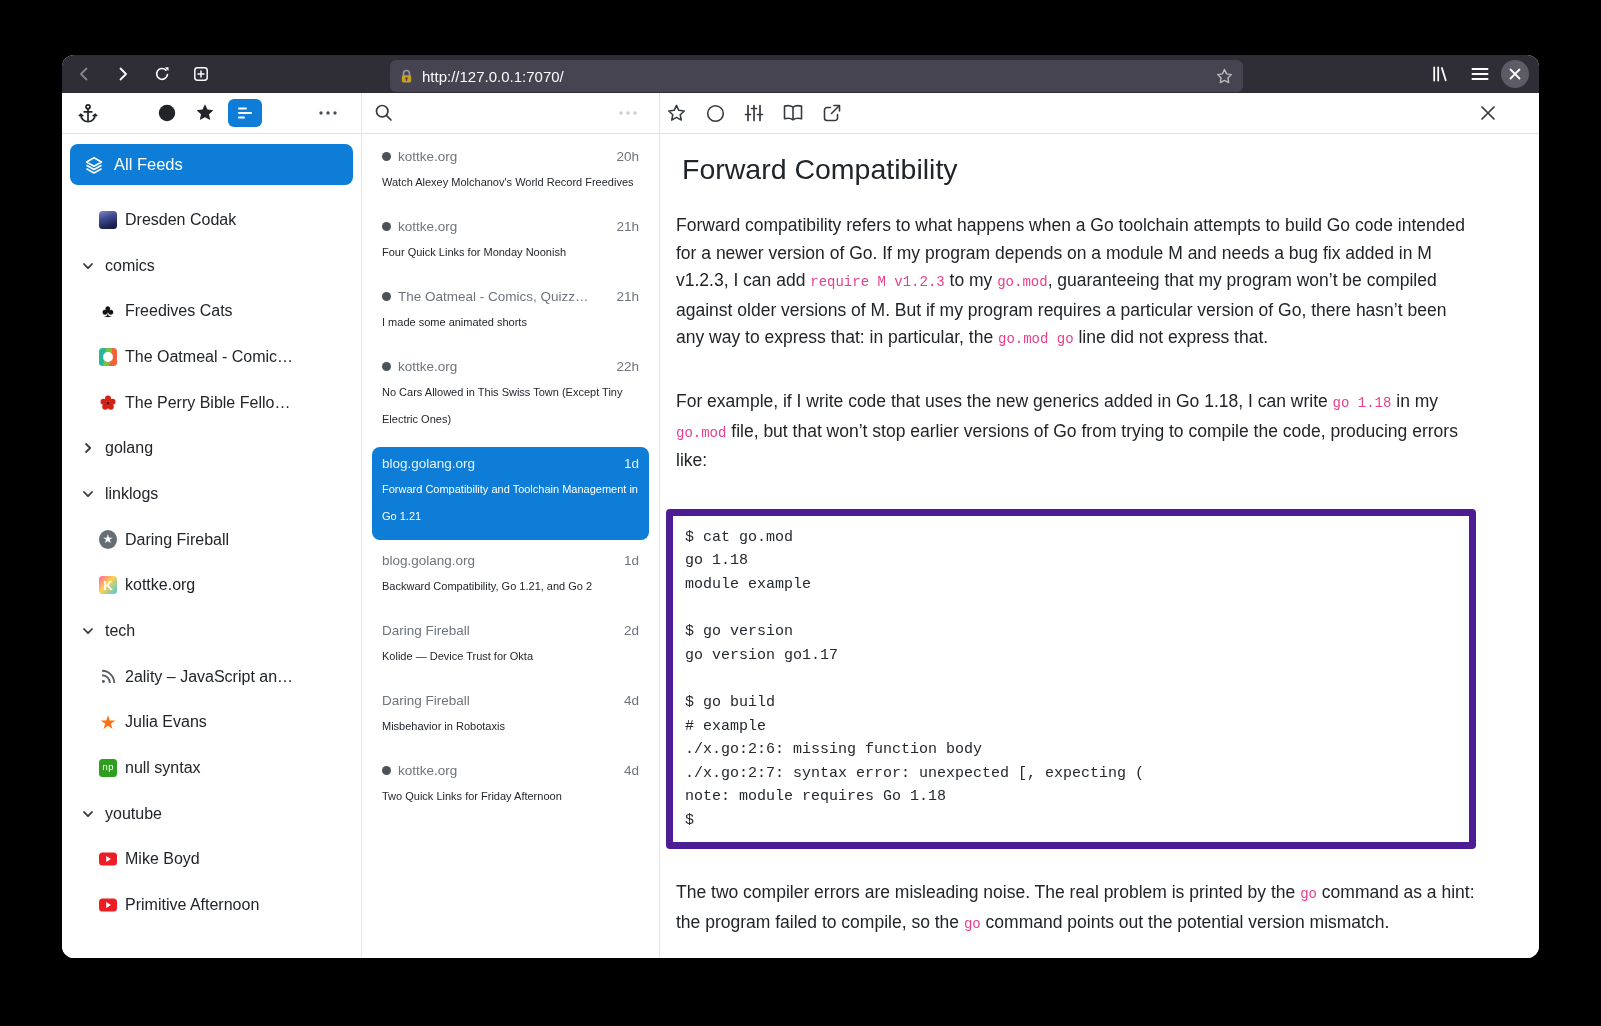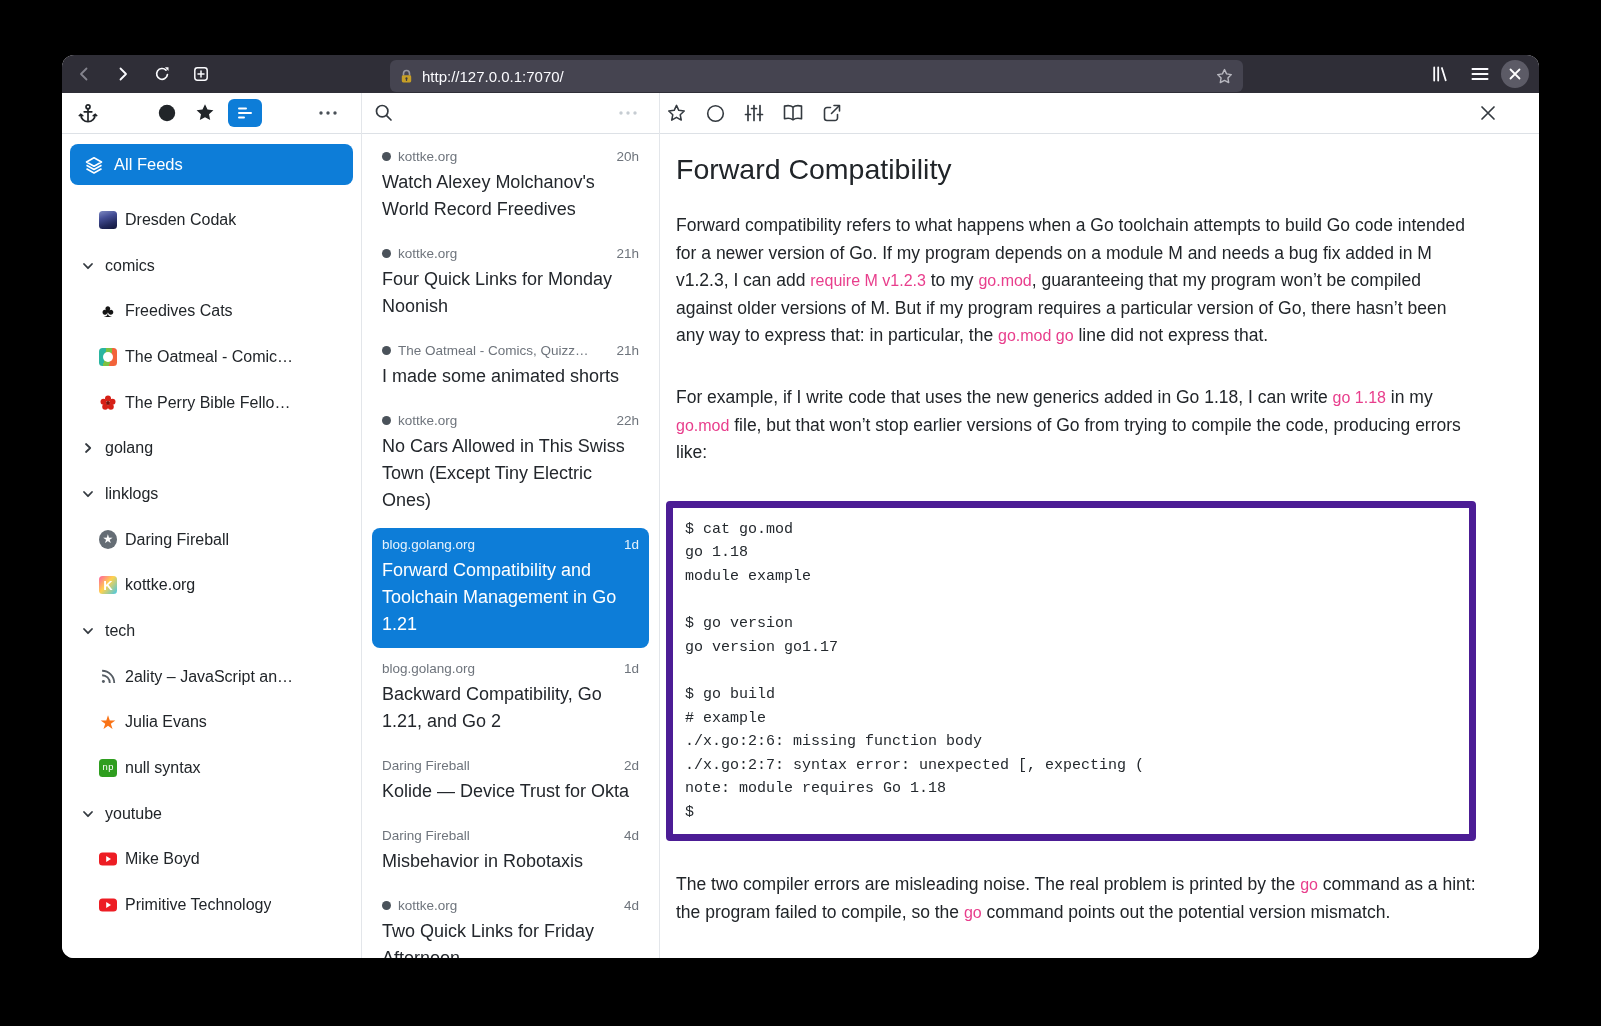--- a/index.html
+++ b/index.html
@@ -52,32 +52,32 @@
   .t-np{background:#2f9e1f;color:#fff;font-weight:normal;font-size:9.5px;font-family:"Liberation Mono",monospace}
   
   .tb-search{margin-left:12px}
   .tb-mdots{margin-left:auto;margin-right:22px}
   #article-list{flex:1;overflow:hidden;padding:6px 10px 0}
   .aitem{border-radius:8px;padding:9px 10px 10px;margin-bottom:4px}
   .ameta{display:flex;align-items:center;font-size:13.5px;color:#6e747c;margin-bottom:5px}
   .dot{width:9px;height:9px;border-radius:50%;background:#4a525a;margin-right:7px;flex:none}
   .afeed{white-space:nowrap;overflow:hidden;min-width:0;padding-right:8px}
   .atime{flex:none;margin-left:auto}
-  .atitle{font-size:18px;line-height:27px;color:#23272c}
+  .atitle{font-size:11px;line-height:27px;color:#23272c}
   .sel{background:#0d7dd8}
   .sel .ameta{color:rgba(255,255,255,.9)}
   .sel .atitle{color:#fff}
   
   .rt-first{margin-left:6px}
   .rt-ico{margin-left:18px}
   .rt-close{margin-left:auto;margin-right:42px}
   #article-scroll{flex:1;overflow:hidden;padding:0 63px 0 6px}
-  #article-scroll h1{font-size:28.5px;font-weight:400;color:#212529;margin:19px 0 26px 10px}
+  #article-scroll h1{font-size:28.5px;font-weight:400;color:#212529;margin:19px 0 26px 16px}
   #article-scroll p{font-size:17.5px;line-height:27.6px;color:#212529;margin:0 0 34px 10px}
-  #article-scroll p code{font-family:Liberation Sans, sans-serif;font-size:16px;color:#e83e8c}
+  #article-scroll p code{font-family:Liberation Mono, monospace;font-size:14px;color:#e83e8c}
   #article-scroll pre{font-family:"Liberation Mono","DejaVu Sans Mono",monospace;font-size:15px;line-height:23.6px;
       color:#24292e;border:7px solid #4c1d95;border-radius:4px;padding:10px 12px;margin:8px 0 30px 0;white-space:pre}
 </style>
 </head>
 <body>
 
 <div class="window">
 
   <div class="btoolbar">
     <span class="nav-ico" style="left:14px">
@@ -281,21 +281,21 @@
               </span>
               <span class="flabel">Mike Boyd</span>
             </div>
             <div class="srow frow">
               <span class="fav t-yt">
                 <svg width="18" height="18" viewBox="0 0 18 18">
                   <rect x="0" y="2.5" width="18" height="13" rx="3.5" fill="#ed1d24"></rect>
                   <path d="M7.2 6l4.8 3-4.8 3z" fill="#fff"></path>
                 </svg>
               </span>
-              <span class="flabel">Primitive Technology</span>
+              <span class="flabel">Primitive Afternoon</span>
             </div>
           </div>
       </div>
     </div>
 
     <div class="col-list">
       <div class="ptoolbar">
         <span class="ico tb-search">
           <svg width="20" height="20" viewBox="0 0 20 20" fill="none" stroke="#343a40" stroke-width="1.7" stroke-linecap="round">
               <circle cx="8.2" cy="8.2" r="5.7"></circle>

